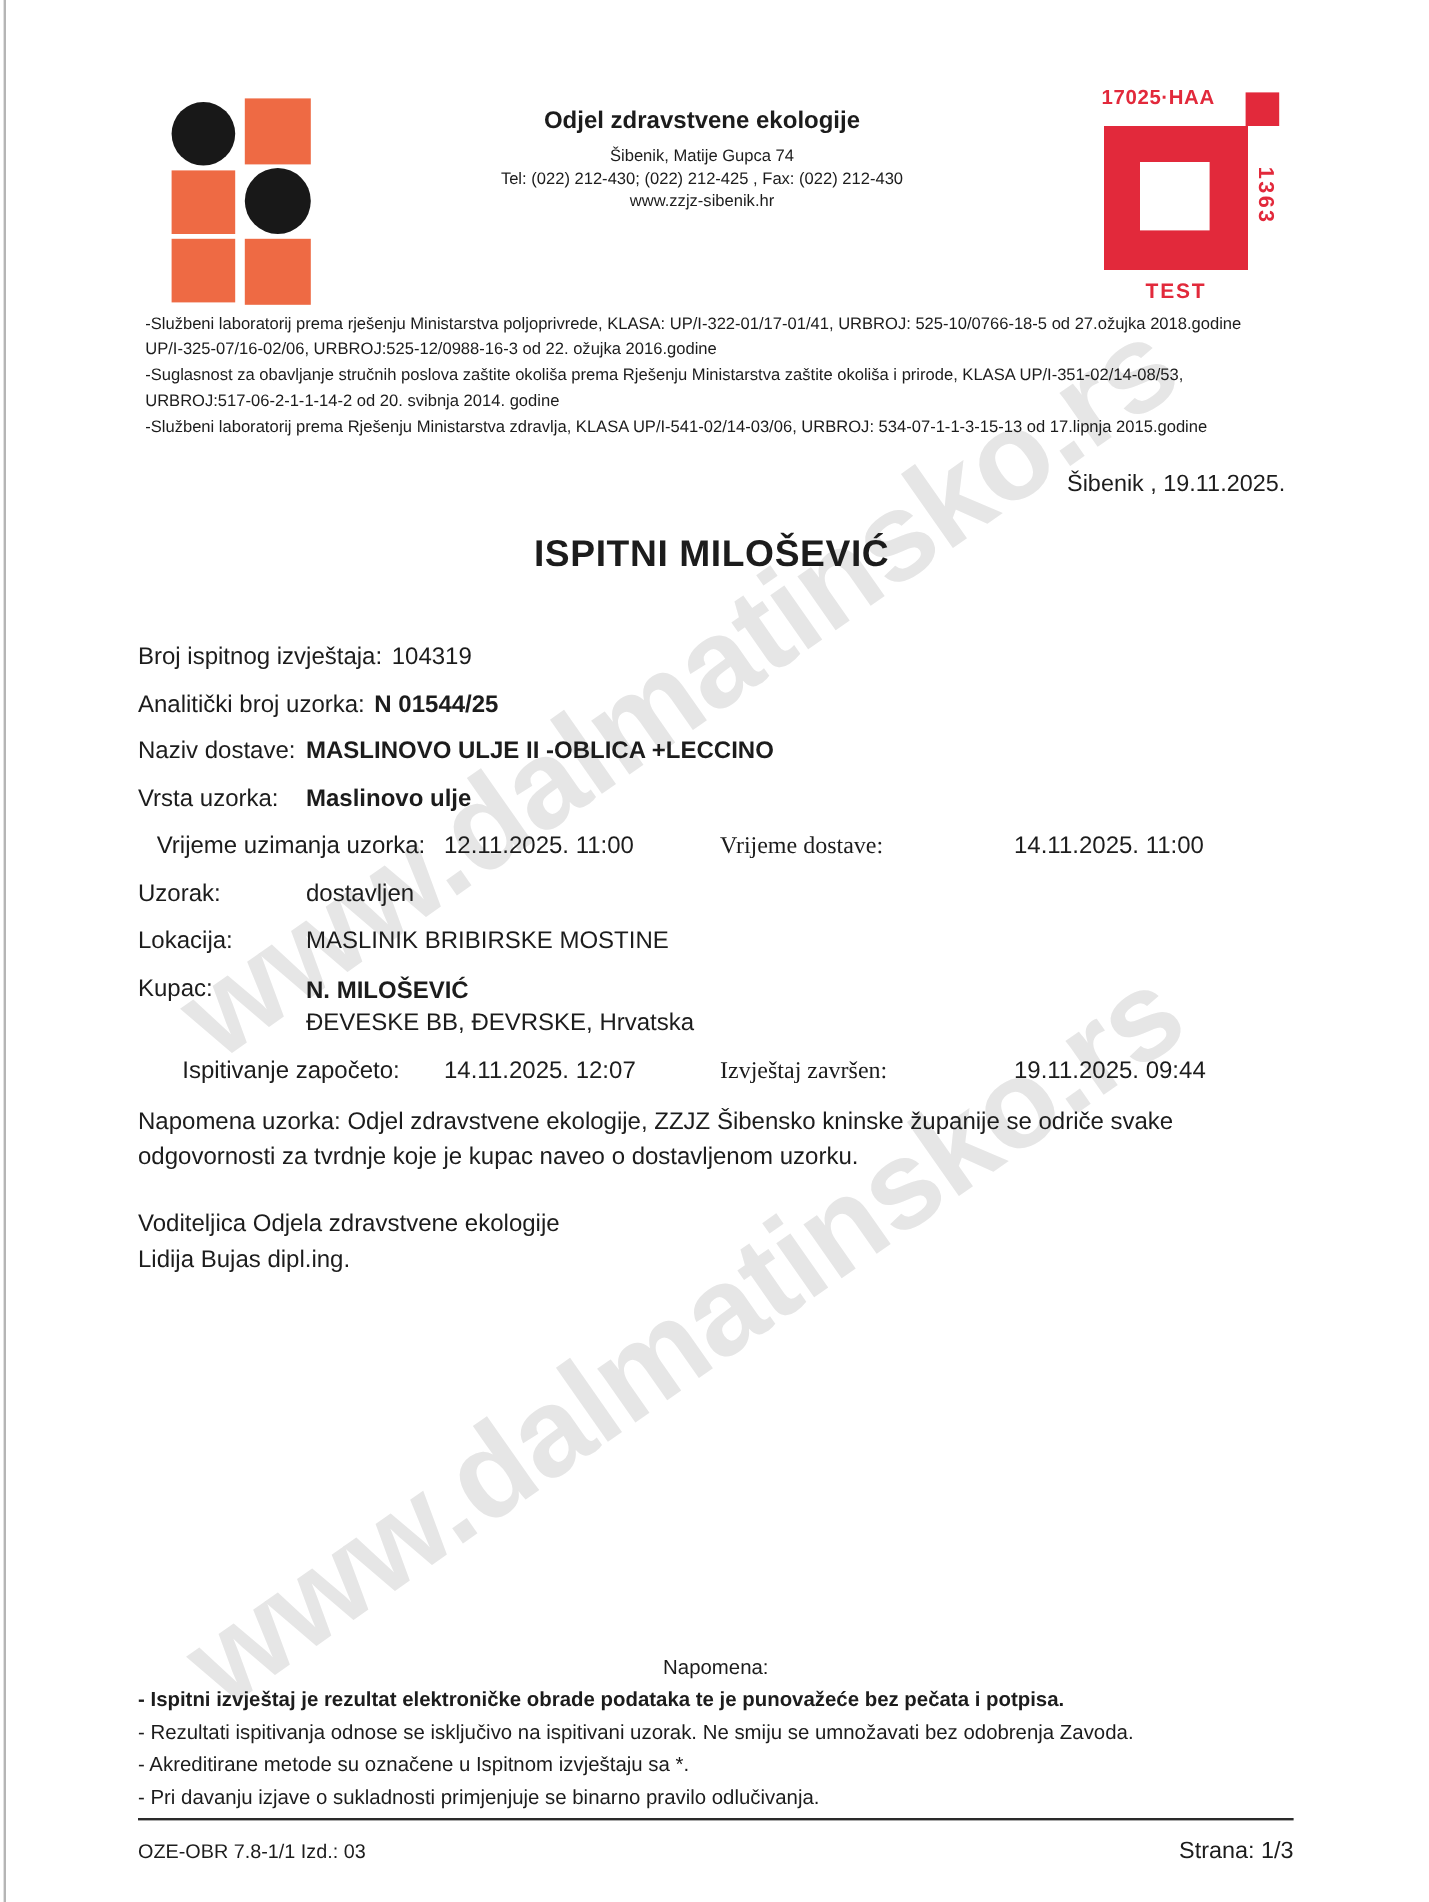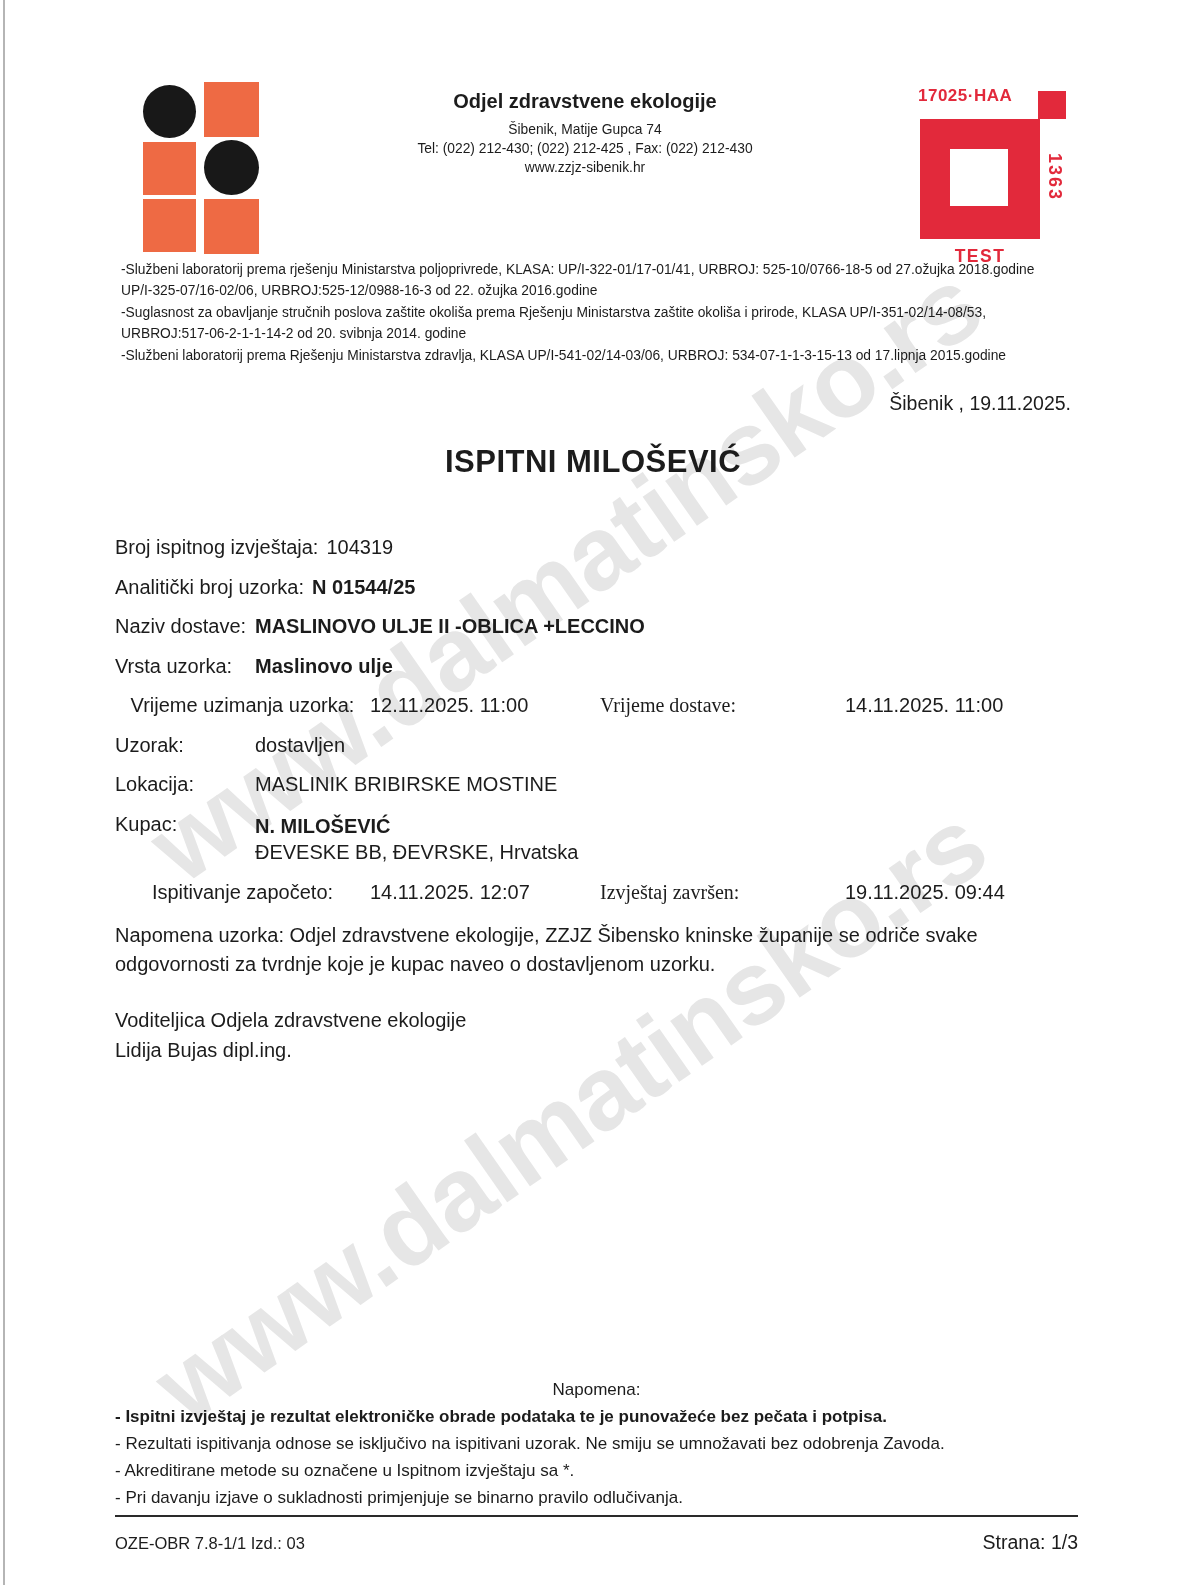--- a/index.html
+++ b/index.html
@@ -37,21 +37,21 @@
   #lg6{left:61px;top:117px;width:55px;height:55px;}
 
   
   .header-center{position:absolute;left:265px;top:84px;width:640px;text-align:center;z-index:1;}
   .org-name{font-size:21.5px;font-weight:bold;line-height:25px;}
   .dept-name{font-size:20px;font-weight:bold;line-height:24px;margin-top:5px;}
   .hdr-small{font-size:13.8px;line-height:19px;}
   .hdr-small.first{margin-top:7px;}
 
   
-  .haa{position:absolute;left:905px;top:86px;width:180px;height:185px;z-index:1;}
+  .haa{position:absolute;left:905px;top:72px;width:180px;height:185px;z-index:1;}
   .haa-top{position:absolute;left:13px;top:0;color:var(--red);font-size:17px;font-weight:bold;letter-spacing:.5px;white-space:nowrap;}
   .haa-square{position:absolute;left:15px;top:33px;width:120px;height:120px;background:var(--red);}
   .haa-inner{position:absolute;left:30px;top:30px;width:58px;height:57px;background:#ffffff;}
   .haa-corner{position:absolute;left:133px;top:5px;width:28px;height:28px;background:var(--red);}
   .haa-num{position:absolute;left:160px;top:67px;color:var(--red);font-size:18px;font-weight:bold;white-space:nowrap;transform:rotate(90deg);transform-origin:left top;letter-spacing:2px;}
   .haa-test{position:absolute;left:15px;top:160px;width:120px;text-align:center;color:var(--red);font-size:17.5px;font-weight:bold;letter-spacing:1.5px;}
 
   
   .accred-text{position:absolute;left:121px;top:259px;width:965px;font-size:13.8px;line-height:21.4px;z-index:1;}
   .accred-text div{white-space:nowrap;}

